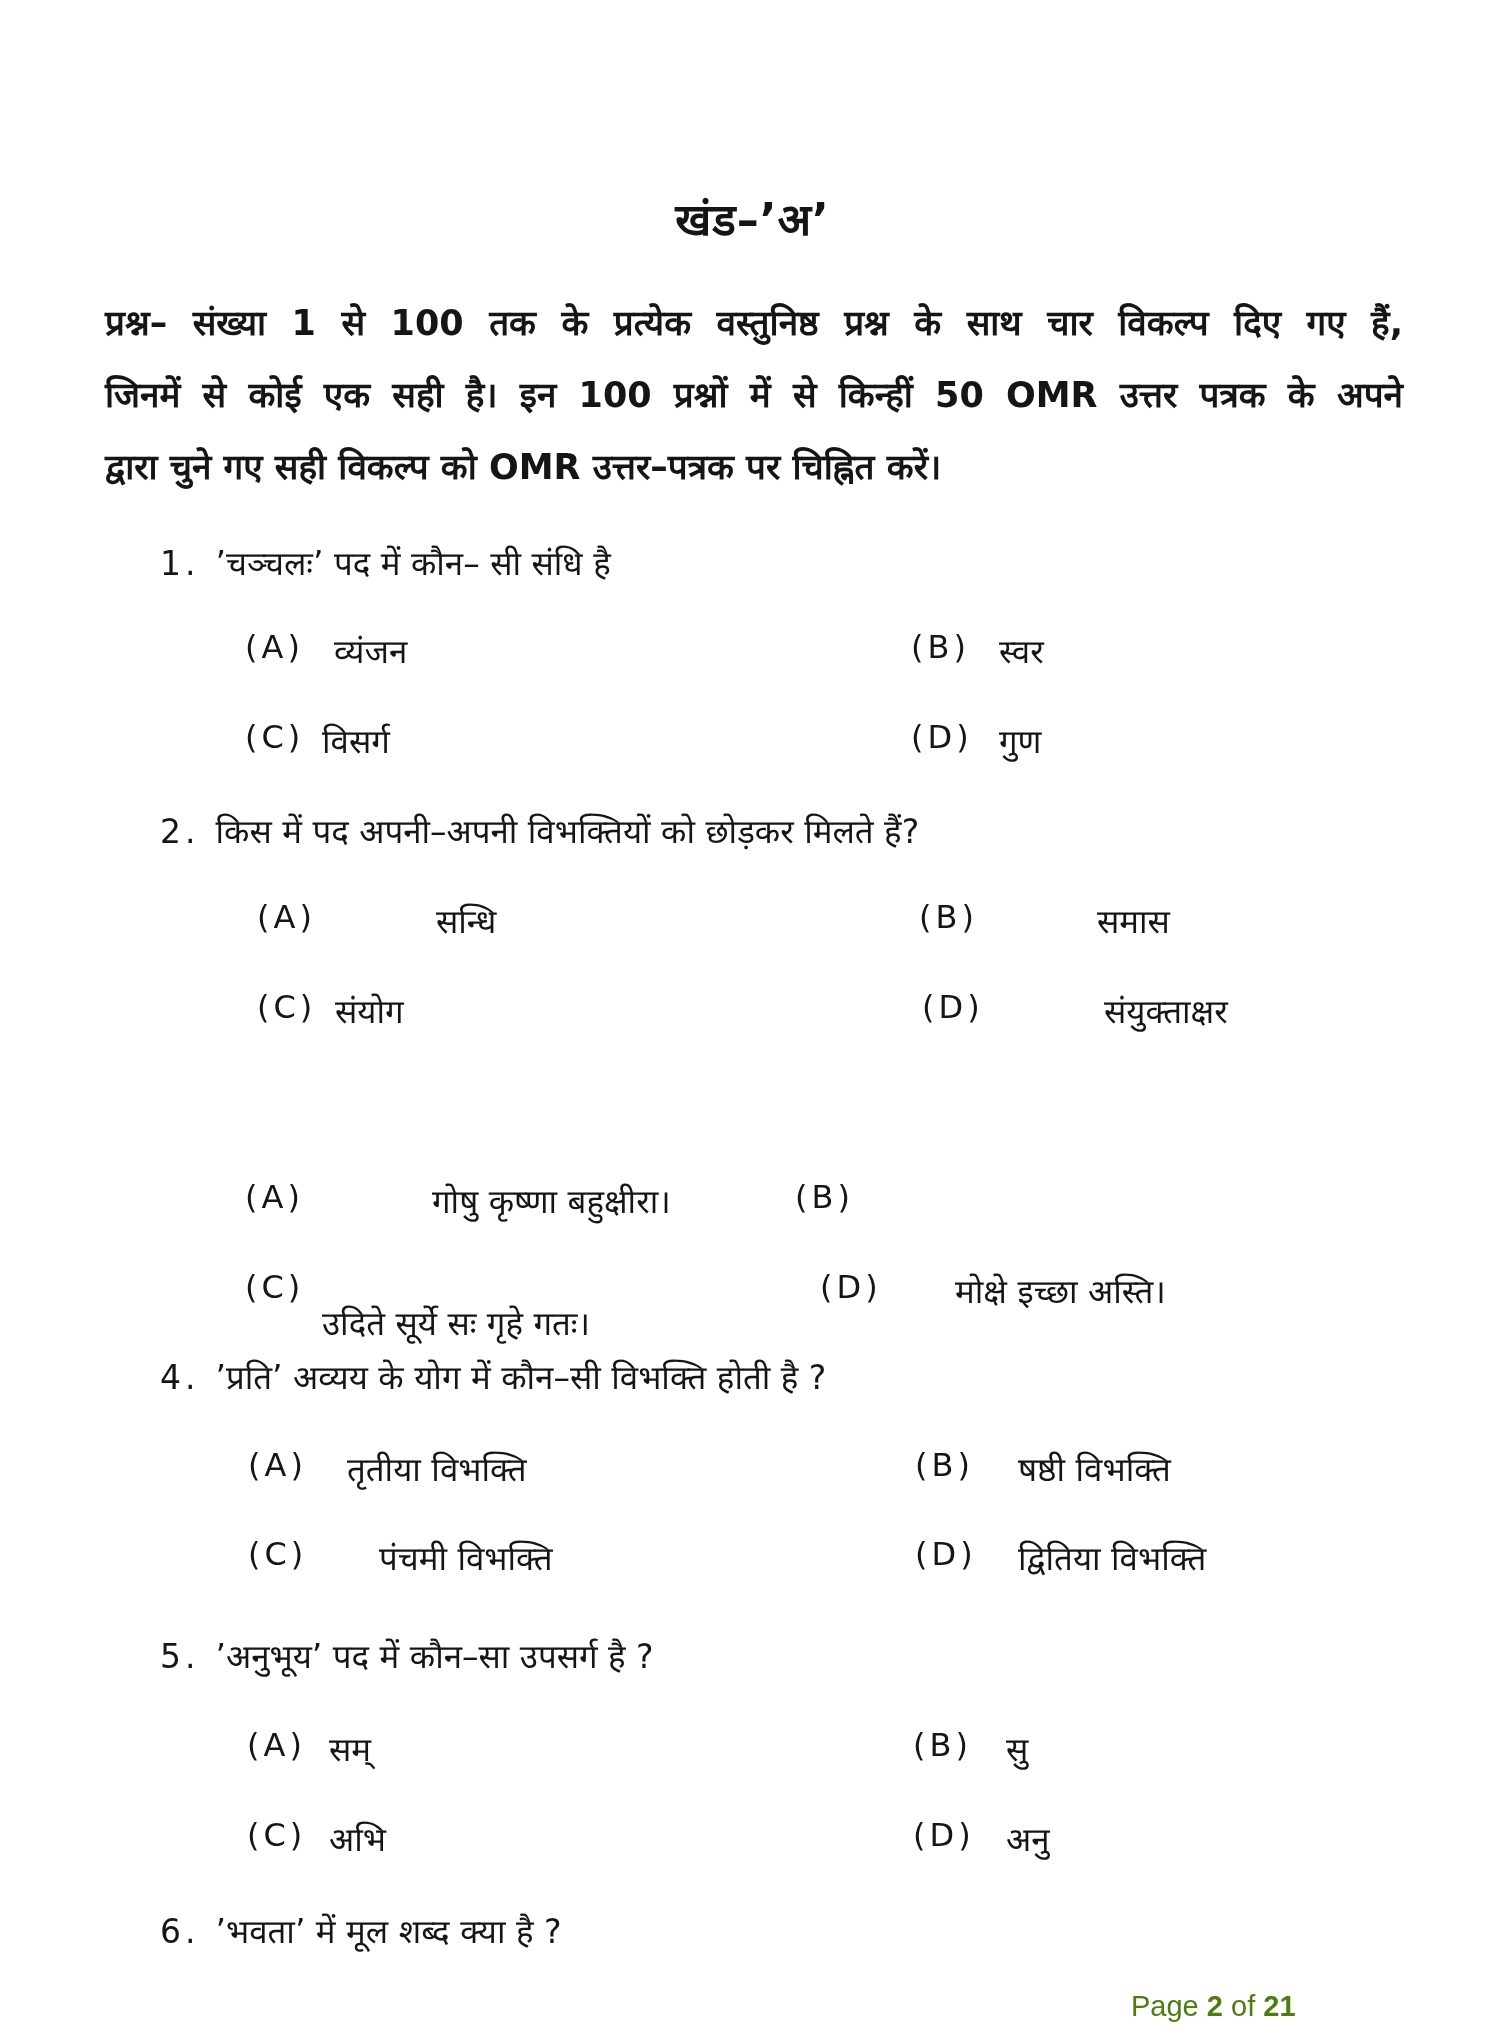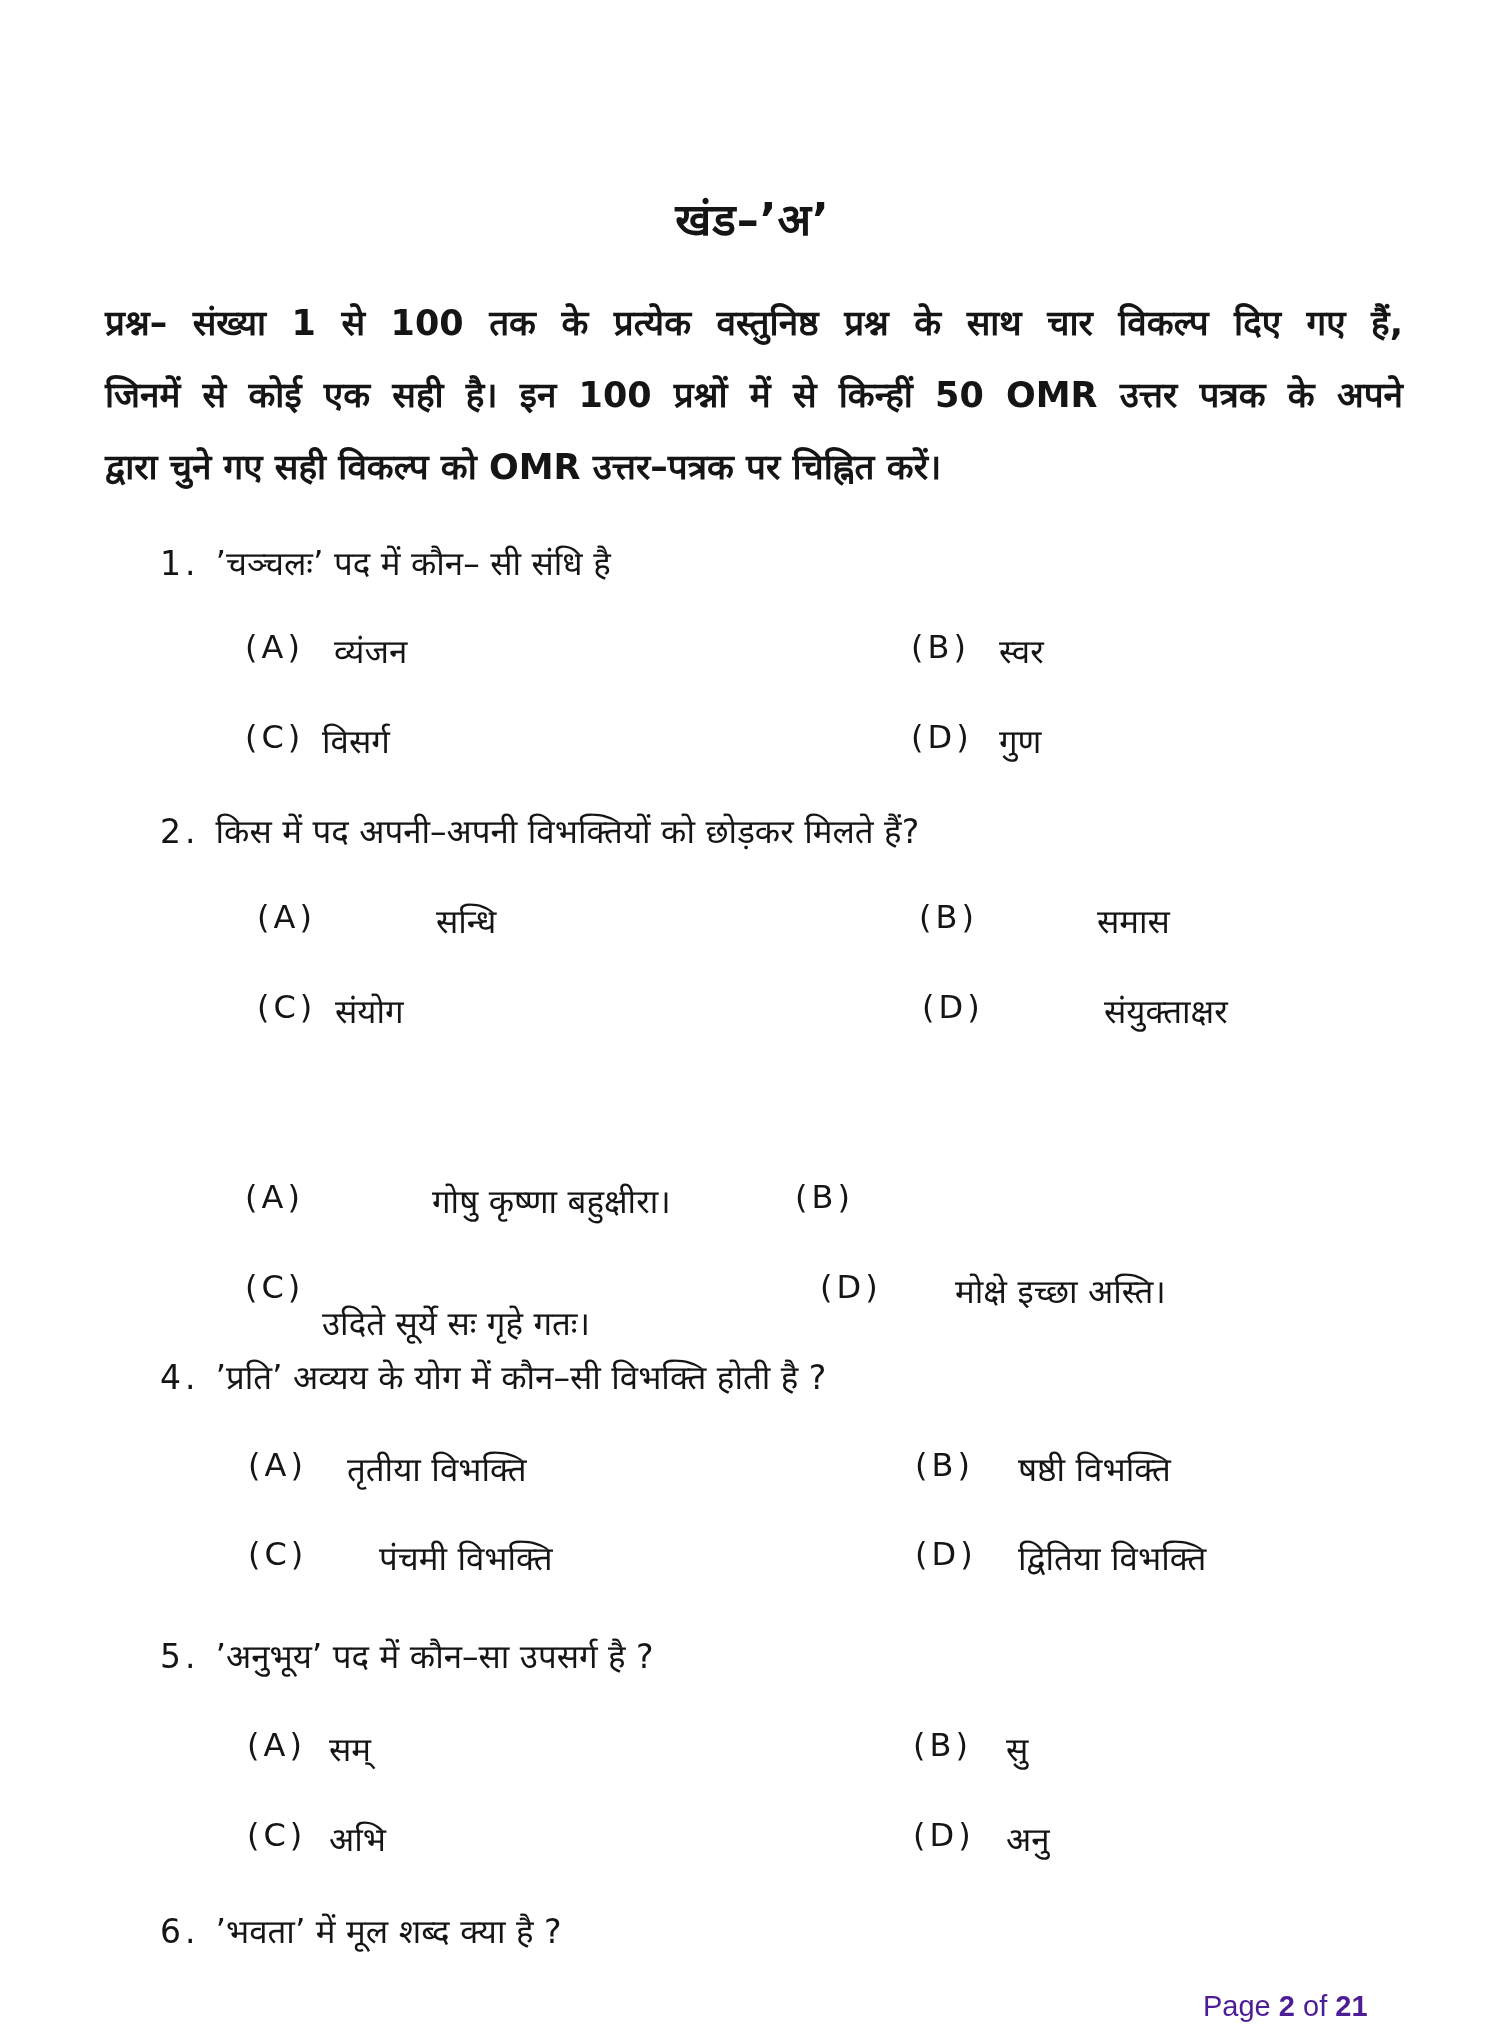--- a/index.html
+++ b/index.html
@@ -47,24 +47,24 @@
     white-space: nowrap;
   }
   .txt {
     position: absolute;
     font-size: 33px;
     white-space: nowrap;
   }
   .footer {
     position: absolute;
     top: 1990px;
-    left: 1203px;
+    left: 1131px;
     font-size: 29px;
     font-family: "Liberation Sans", sans-serif;
-    color: #4c1d95;
+    color: #4d7c0f;
   }
   .footer .bold { font-weight: bold; }
 </style>
 </head>
 <body>
 
 <div class="page">
 
   <h1 class="title">खंड–’अ’</h1>
 

